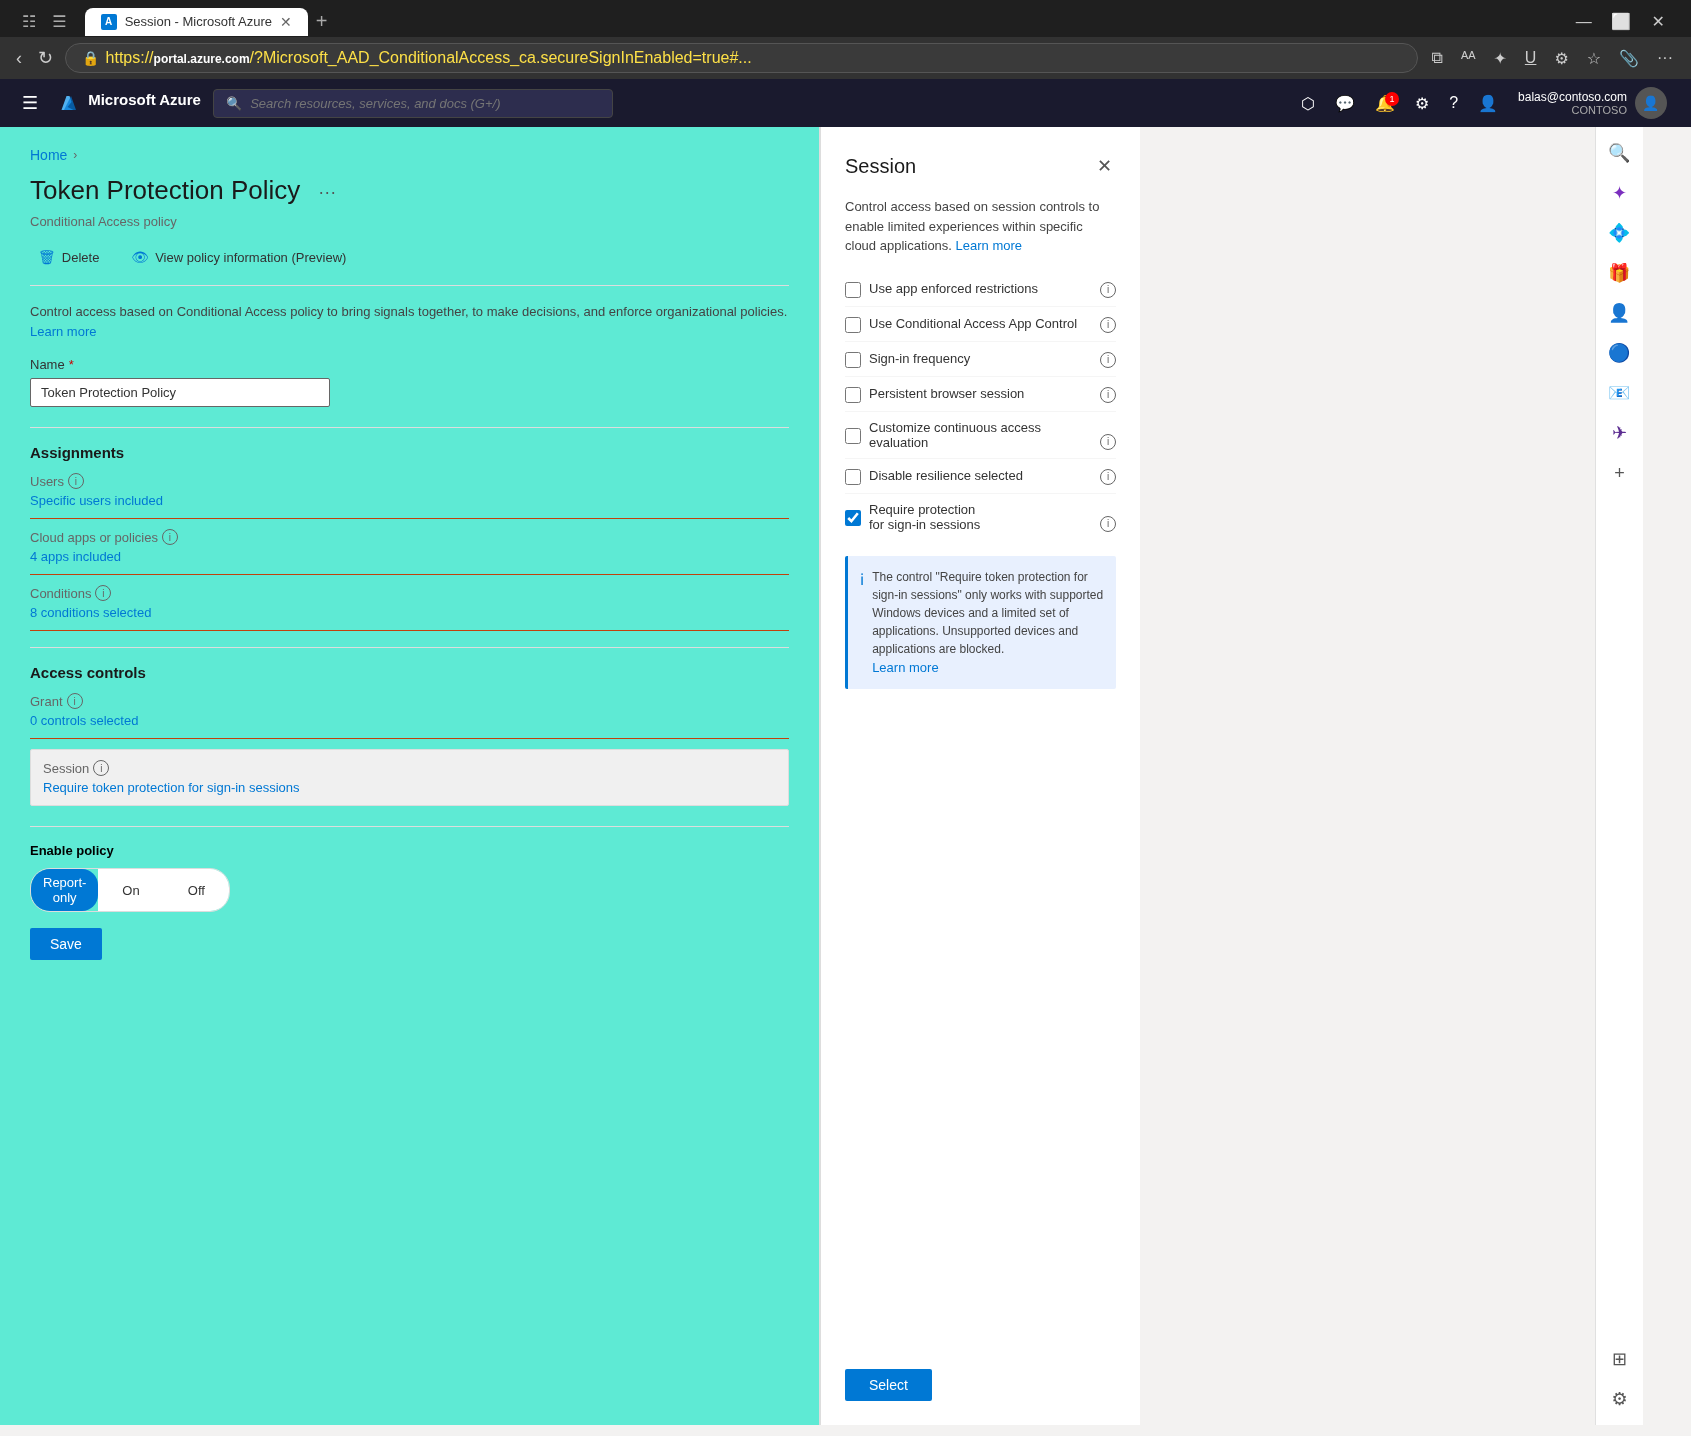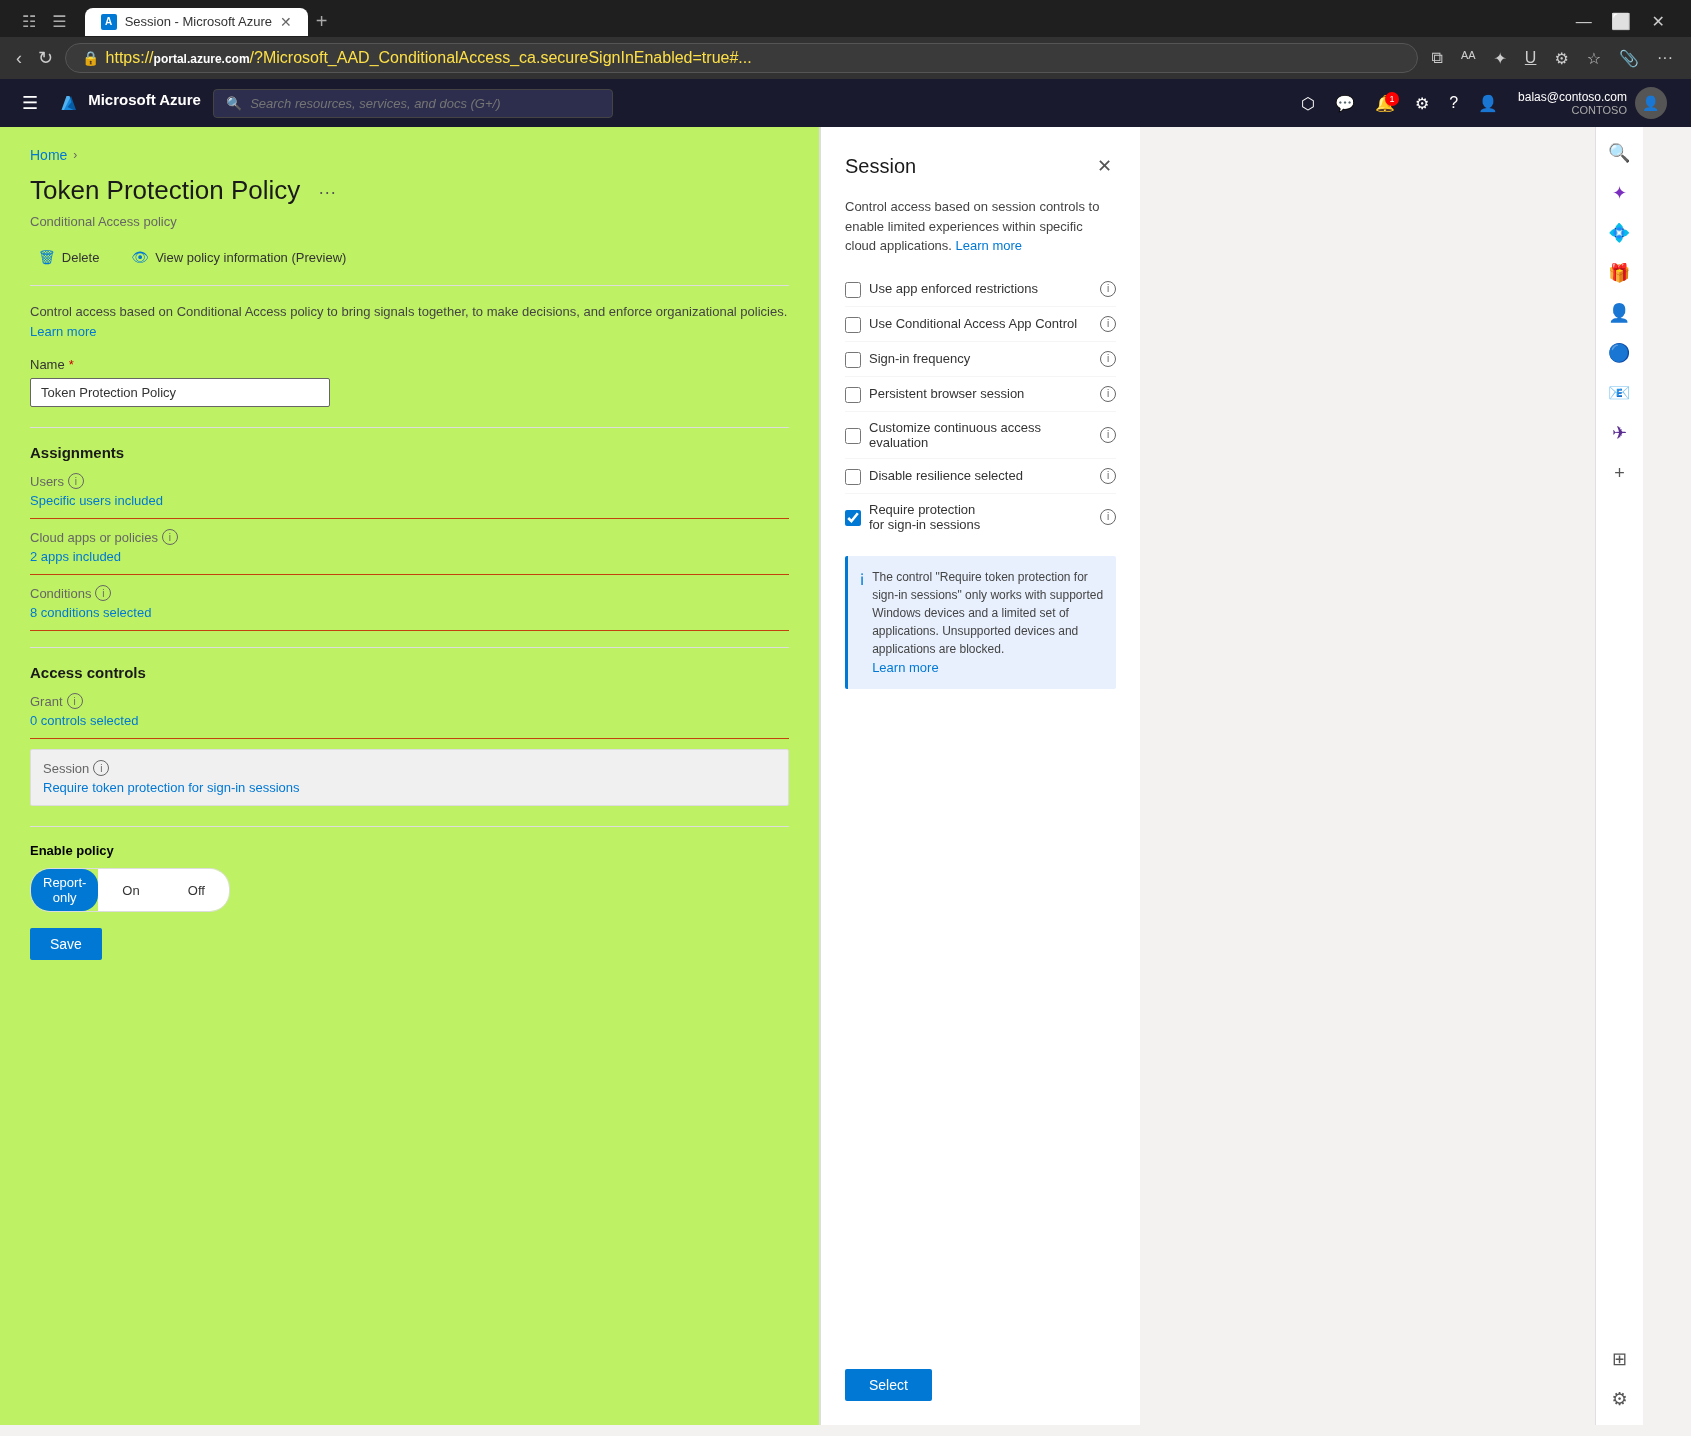--- a/index.html
+++ b/index.html
@@ -27,21 +27,21 @@
     .azure-search { flex: 1; max-width: 400px; background: #2d2d4e; border: 1px solid #444; border-radius: 4px; padding: 6px 12px; color: #ccc; font-size: 13px; display: flex; align-items: center; gap: 8px; }
     .azure-search input { background: none; border: none; outline: none; color: #ccc; font-size: 13px; width: 100%; font-style: italic; }
     .azure-nav-icons { display: flex; align-items: center; gap: 4px; margin-left: auto; }
     .azure-nav-icon { color: #fff; font-size: 16px; cursor: pointer; padding: 6px 8px; border-radius: 4px; position: relative; }
     .notification-badge { position: absolute; top: 4px; right: 4px; background: #f00; color: #fff; font-size: 9px; border-radius: 50%; width: 14px; height: 14px; display: flex; align-items: center; justify-content: center; }
     .azure-user { display: flex; align-items: center; gap: 8px; color: #fff; font-size: 12px; cursor: pointer; padding: 4px 8px; border-radius: 4px; }
     .azure-avatar { width: 32px; height: 32px; background: #555; border-radius: 50%; display: inline-flex; align-items: center; justify-content: center; color: #fff; font-size: 14px; }
     .right-sidebar-icon { width: 36px; height: 36px; display: flex; align-items: center; justify-content: center; color: #555; font-size: 18px; cursor: pointer; border-radius: 4px; }
 
     
-    .left-panel { flex: 1; background: #bef264; overflow-y: auto; padding: 20px 24px; border-right: 1px solid #ddd; min-width: 0; }
+    .left-panel { flex: 1; background: #5eead4; overflow-y: auto; padding: 20px 24px; border-right: 1px solid #ddd; min-width: 0; }
 
     
     .right-panel { width: 310px; background: #fff; border-left: 1px solid #ddd; padding: 24px; overflow-y: auto; position: relative; }
 
     
     .breadcrumb { display: flex; align-items: center; gap: 6px; font-size: 14px; color: #0078d4; margin-bottom: 12px; }
     .breadcrumb-sep { color: #666; font-size: 12px; }
 
     
     .page-title { font-size: 26px; font-weight: 300; color: #1a1a1a; margin-bottom: 4px; display: flex; align-items: center; gap: 12px; }
@@ -80,21 +80,21 @@
     
     .save-btn { background: #0078d4; color: #fff; border: none; border-radius: 2px; padding: 8px 20px; font-size: 14px; cursor: pointer; margin-top: 16px; }
 
     
     .flyout-header { display: flex; align-items: center; justify-content: space-between; margin-bottom: 16px; }
     .flyout-title { font-size: 20px; font-weight: 300; color: #1a1a1a; }
     .flyout-close { background: none; border: none; font-size: 18px; cursor: pointer; color: #555; padding: 4px; border-radius: 4px; }
     .flyout-desc { font-size: 13px; color: #444; line-height: 1.5; margin-bottom: 16px; }
 
     
-    .checkbox-row { display: flex; align-items: center; gap: 10px; padding: 8px 0; border-bottom: 1px solid #f5f5f5; }
+    .checkbox-row { display: flex; align-items: flex-end; gap: 10px; padding: 8px 0; border-bottom: 1px solid #f5f5f5; }
     .checkbox-row:last-of-type { border-bottom: none; }
     .checkbox-wrapper { display: flex; align-items: center; gap: 8px; flex: 1; }
     .checkbox-input { width: 16px; height: 16px; cursor: pointer; accent-color: #0078d4; flex-shrink: 0; margin-top: 2px; }
     .checkbox-label { font-size: 13px; color: #333; flex: 1; }
 
     
     .info-box { background: #e8f0fe; border-left: 3px solid #0078d4; border-radius: 2px; padding: 12px; margin-top: 16px; font-size: 12px; color: #444; line-height: 1.5; }
     .info-box-header { display: flex; align-items: flex-start; gap: 8px; }
     .info-icon-blue { color: #0078d4; font-size: 16px; flex-shrink: 0; }
 
@@ -243,21 +243,21 @@
         <span class="info-circle">i</span>
       </div>
       <div class="section-row-value">Specific users included</div>
     </div>
 
     <div class="section-row">
       <div class="section-row-label">
         <span>Cloud apps or policies</span>
         <span class="info-circle">i</span>
       </div>
-      <div class="section-row-value">2 apps included</div>
+      <div class="section-row-value">4 apps included</div>
     </div>
 
     <div class="section-row">
       <div class="section-row-label">
         <span>Conditions</span>
         <span class="info-circle">i</span>
       </div>
       <div class="section-row-value">8 conditions selected</div>
     </div>
 

